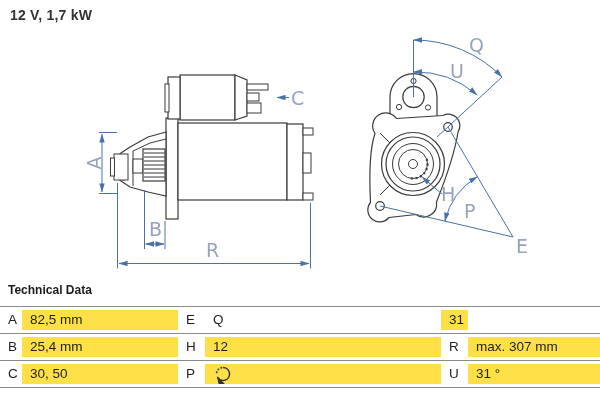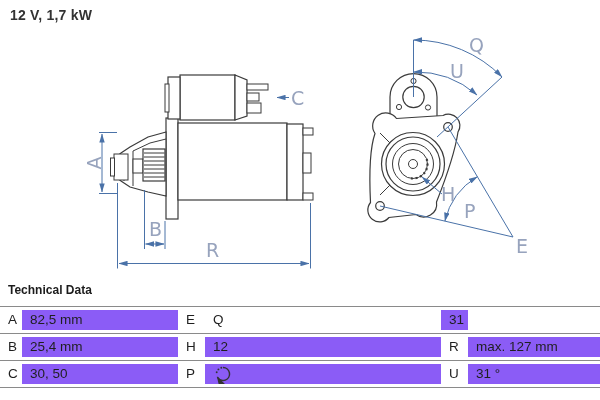--- a/index.html
+++ b/index.html
@@ -17,21 +17,21 @@
   }
   .tech-table{position:absolute;top:306px;left:0;width:600px;}
   .t-row{
     display:grid;grid-template-columns:22px 156px 27px 236px 27px 132px;
     height:26px;border-top:1px solid #8a8a8a;align-items:center;background:#fff;
     font-size:13.5px;color:#1f1f1f;
   }
   .t-row.last{border-bottom:1px solid #8a8a8a;}
   .cell{height:20px;line-height:20px;white-space:nowrap;overflow:hidden;}
   .cell-k{background:#fff;padding-left:8px;}
-  .cell-v{background:#8b5cf6;padding-left:8px;}
+  .cell-v{background:#fde047;padding-left:8px;}
   .cell-icon{display:flex;align-items:center;}
   .cell-icon svg{display:block;margin-top:0px;}
 </style>
 </head>
 <body>
 
 <div class="title">12 V, 1,7 kW</div>
 
 <svg class="drawing" width="600" height="280" viewBox="0 0 600 280">
   <defs>
@@ -166,21 +166,21 @@
     <div class="cell cell-k">E</div>
     <div class="cell cell-k">Q</div>
     <div class="cell cell-v">31 °</div>
   </div>
   <div class="t-row">
     <div class="cell cell-k">B</div>
     <div class="cell cell-v">25,4 mm</div>
     <div class="cell cell-k">H</div>
     <div class="cell cell-v">12</div>
     <div class="cell cell-k">R</div>
-    <div class="cell cell-v">max. 127 mm</div>
+    <div class="cell cell-v">max. 307 mm</div>
   </div>
   <div class="t-row last">
     <div class="cell cell-k">C</div>
     <div class="cell cell-v">30, 50</div>
     <div class="cell cell-k">P</div>
     <div class="cell cell-v cell-icon">
       <svg width="20" height="20" viewBox="0 0 20 20">
         <path d="M10,3.5 A6.5,6.5 0 1 1 4.4,13.2" fill="none" stroke="#333" stroke-width="1.5" marker-end="url(#rotArrow)"></path>
         <circle cx="3.7" cy="8.3" r="0.95" fill="#333"></circle>
         <circle cx="5.4" cy="5.4" r="0.95" fill="#333"></circle>

